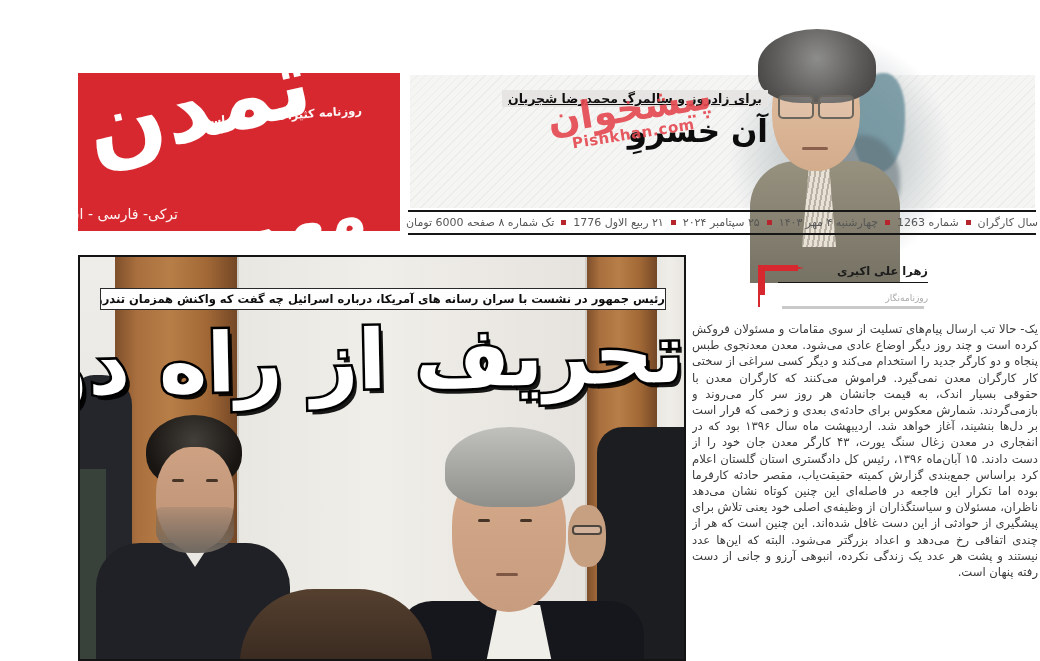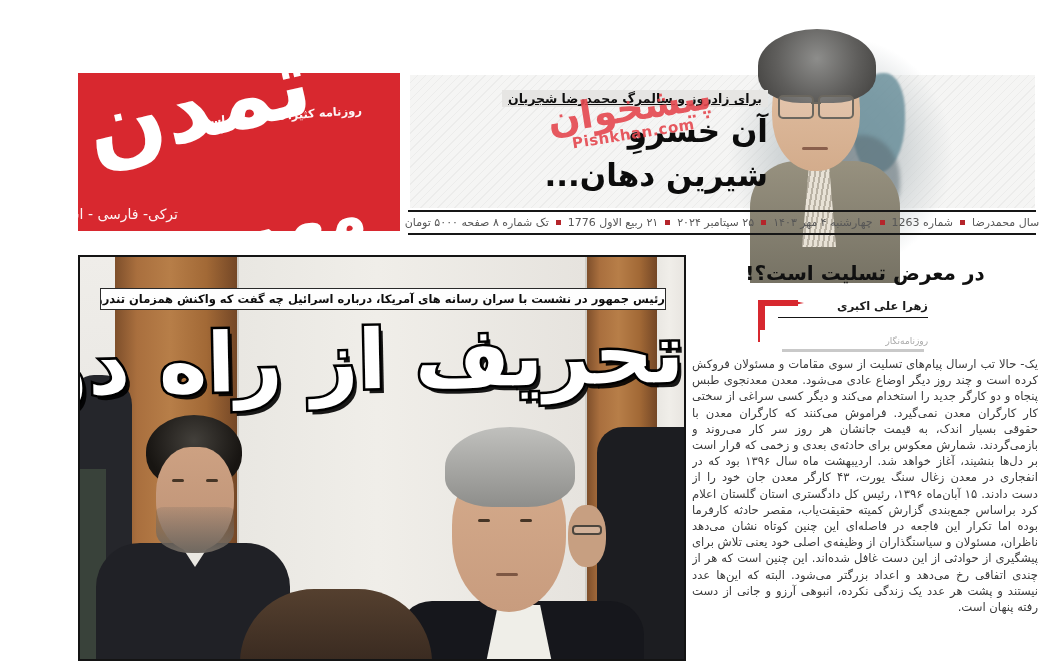--- a/index.html
+++ b/index.html
@@ -127,21 +127,21 @@
   .opinion{position:absolute;left:692px;top:255px;width:346px;height:406px;direction:rtl;overflow:hidden;}
   .op-headline{font-size:20px;font-weight:bold;color:#101010;text-align:center;line-height:1.65;margin-top:2px;}
   .op-byline{position:relative;height:50px;margin-top:9px;direction:ltr;}
   .op-bracket{position:absolute;left:66px;top:1px;width:40px;height:30px;
     border-left:7px solid #d7282f;border-top:6px solid #d7282f;}
   .op-bracket:after{content:"";position:absolute;left:-7px;top:24px;width:2px;height:12px;background:#d7282f;}
   .op-bracket:before{content:"";position:absolute;right:-6px;top:-5px;width:10px;height:4px;background:#d7282f;
     clip-path:polygon(0 0,100% 50%,0 100%);}
   .op-author-block{position:absolute;left:86px;top:0;width:150px;text-align:right;direction:rtl;}
   .op-author{font-size:11.5px;font-weight:bold;color:#1c1c1c;border-bottom:1.5px solid #151515;padding-bottom:4px;}
-  .op-role{font-size:9px;color:#a8a8a8;margin-top:18px;}
+  .op-role{font-size:9px;color:#a8a8a8;margin-top:10px;}
   .op-grayline{height:3px;background:#c9c9c9;margin:3px 4px 0 4px;}
   .op-body{margin-top:7px;font-size:11.6px;line-height:16.2px;color:#3b3b3b;text-align:justify;}
   .op-body p{margin:0 0 1px 0;}
 </style>
 </head>
 <body data-interactable="false">
 
 <div class="logo-box" data-interactable="true">
   <div class="logo-tagline" data-interactable="false">روزنامه کثیرالانتشار سراسری</div>
   <div class="logo-calli-main" data-interactable="false">تمدن</div>
@@ -164,41 +164,40 @@
     <div class="p-glasses" data-interactable="false">
       <span class="lens l1"></span>
         <span class="lens l2"></span>
         <span class="bridge"></span>
     </div>
     <div class="p-mouth" data-interactable="false"></div>
   </div>
 
   <div class="tp-kicker" data-interactable="false">برای زادروز و سالمرگ محمدرضا شجریان</div>
   <div class="tp-headline tp-h1" data-interactable="true">آن خسروِ</div>
-  <div class="tp-headline tp-h2" data-interactable="true">شیرین دهان...</div>
 
   <div class="watermark" data-interactable="true">
     <div class="wm-fa" data-interactable="false">پیشخوان</div>
     <div class="wm-latin" data-interactable="false">Pishkhan.com</div>
   </div>
 </div>
 
 <div class="rule rule-top" data-interactable="false"></div>
 <div class="dateline" data-interactable="false">
-    <span data-interactable="false">سال محمدرضا</span>
+    <span data-interactable="false">سال کارگران</span>
     <span class="sq" data-interactable="false"></span>
     <span data-interactable="false">شماره 1263</span>
     <span class="sq" data-interactable="false"></span>
     <span data-interactable="false">چهارشنبه ۴ مهر ۱۴۰۳</span>
     <span class="sq" data-interactable="false"></span>
     <span data-interactable="false">۲۵ سپتامبر ۲۰۲۴</span>
     <span class="sq" data-interactable="false"></span>
     <span data-interactable="false">۲۱ ربیع الاول 1776</span>
     <span class="sq" data-interactable="false"></span>
-    <span data-interactable="false">تک شماره ۸ صفحه ۵۰۰۰ تومان</span>
+    <span data-interactable="false">تک شماره ۸ صفحه 6000 تومان</span>
   </div>
 <div class="rule rule-bottom" data-interactable="false"></div>
 
 <div class="lead" data-interactable="true">
   <div class="wood wood-a" data-interactable="false"></div>
   <div class="slab slab-c" data-interactable="false"></div>
   <div class="wood wood-b" data-interactable="false"></div>
   <div class="slab slab-r" data-interactable="false"></div>
 
   <div class="person crowd-left" data-interactable="false"></div>
@@ -226,21 +225,20 @@
   <div class="eye" style="left:416px;top:316px;width:22px;background:#7d5743;" data-interactable="false"></div>
 
   <div class="person woman-hair" data-interactable="false"></div>
 
   <div class="lead-kicker" data-interactable="false">رئیس جمهور در نشست با سران رسانه های آمریکا، درباره اسرائیل چه گفت که واکنش همزمان تندروهای داخلی و خارجی را برانگیخت؟!</div>
   <div class="lead-headline" data-interactable="true">تحریف از راه دور!</div>
 </div>
 
 <div class="opinion" data-interactable="true">
   <div class="op-headline" data-interactable="true">
-    <div data-interactable="false">در معرض تسلیت است؟!</div>
   </div>
   <div class="op-byline" data-interactable="false">
     <div class="op-bracket" data-interactable="false"></div>
     <div class="op-author-block" data-interactable="false">
       <div class="op-author" data-interactable="false">زهرا علی اکبری</div>
       <div class="op-role" data-interactable="false">روزنامه‌نگار</div>
       <div class="op-grayline" data-interactable="false"></div>
     </div>
   </div>
   <div class="op-body" data-interactable="false">

